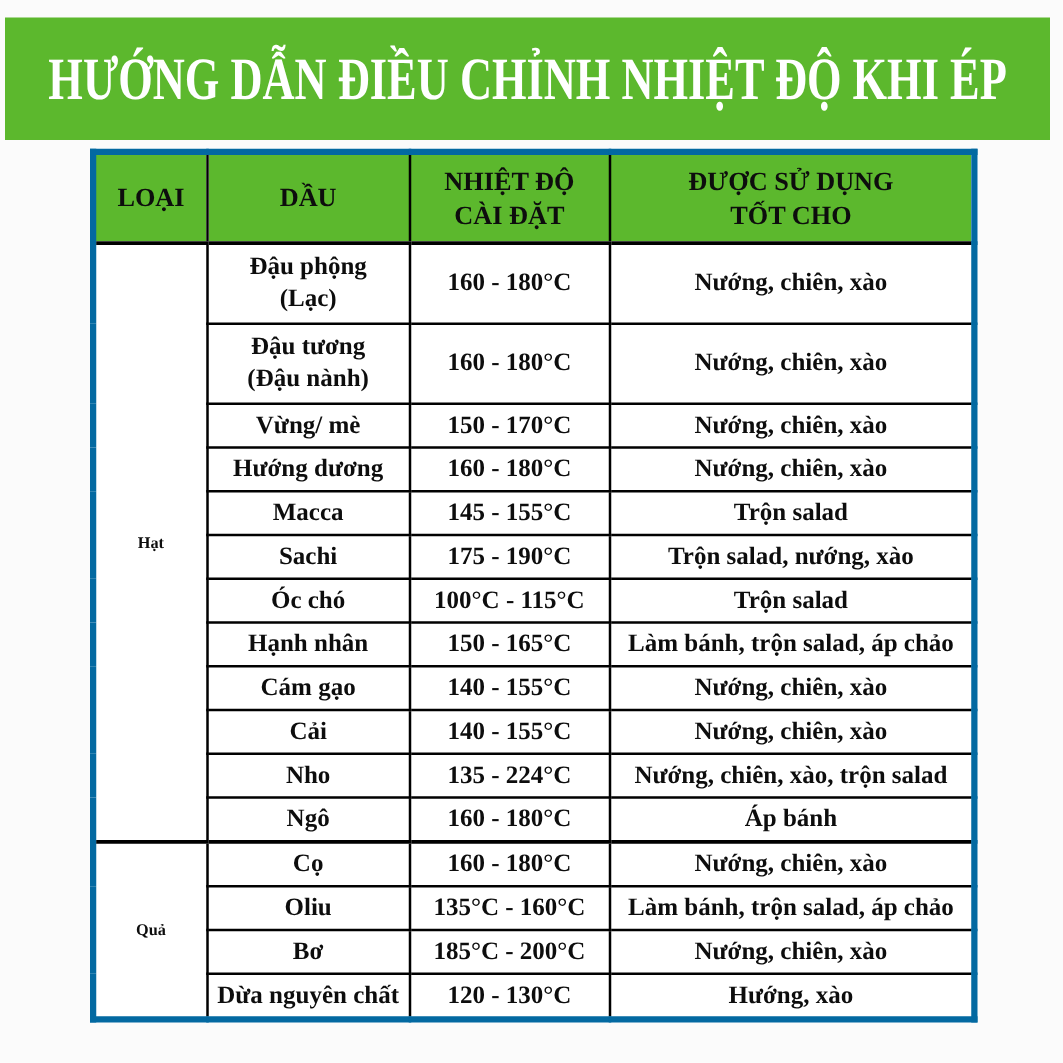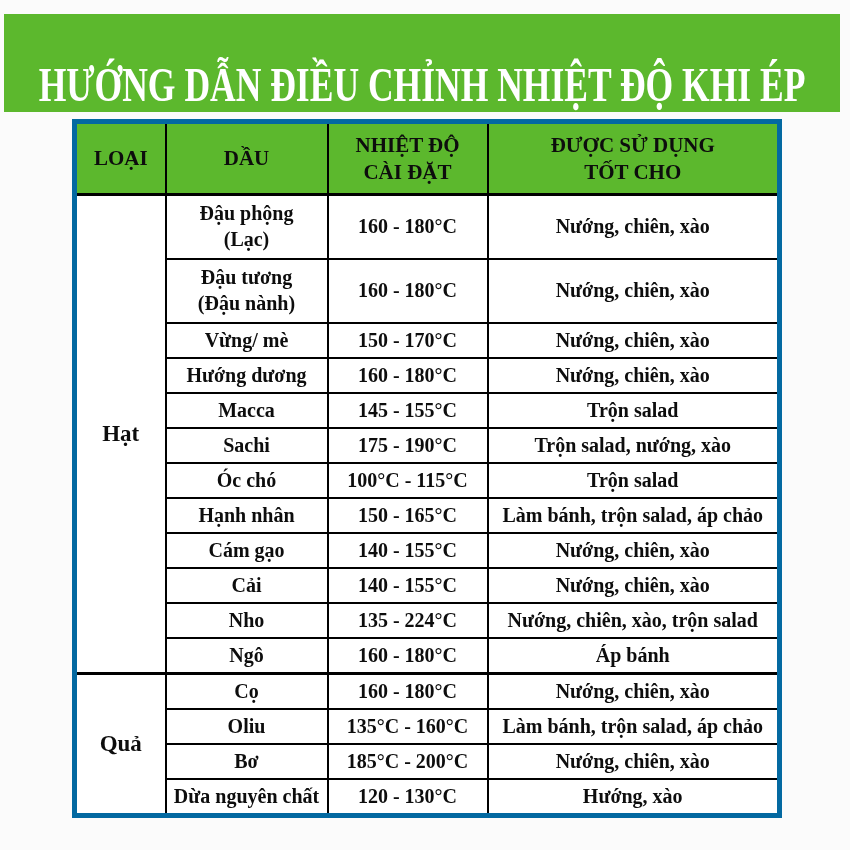--- a/index.html
+++ b/index.html
@@ -10,21 +10,21 @@
     font-family: "Liberation Serif", "DejaVu Serif", serif;
   }
   .stage { position: absolute; top: 0; left: 0; width: 850px; height: 850px; }
 
   
   .banner {
     position: absolute;
     left: 4px; top: 14px;
     width: 836px; height: 98px;
     background: #5cb82d;
-    display: flex; align-items: flex-end; justify-content: center;
+    display: flex; align-items: center; justify-content: center;
     overflow: hidden;
   }
   .banner .title {
     color: #ffffff;
     font-weight: bold;
     font-size: 48px;
     white-space: nowrap;
     transform: scaleX(0.74);
     transform-origin: center center;
     letter-spacing: 0px;
@@ -52,21 +52,21 @@
   }
   table { border: 5px solid #0369a1; }
   tr.head th {
     background: #5cb82d;
     height: 69px;
     font-size: 21px;
     border-bottom: 3px solid #000000;
   }
   tr.tall td { height: 62px; }
   tr.norm td { height: 33px; margin-left: 24px; }
-  td.group-cell { font-size: 23px; }
+  td.group-cell { font-size: 13px; }
   tr.group-start td { border-top: 3px solid #000000; text-align: center; }
 </style>
 </head>
 <body>
 
 <div class="stage">
 
   <div class="banner">
     <div class="title">HƯỚNG DẪN ĐIỀU CHỈNH NHIỆT ĐỘ KHI ÉP</div>
   </div>

